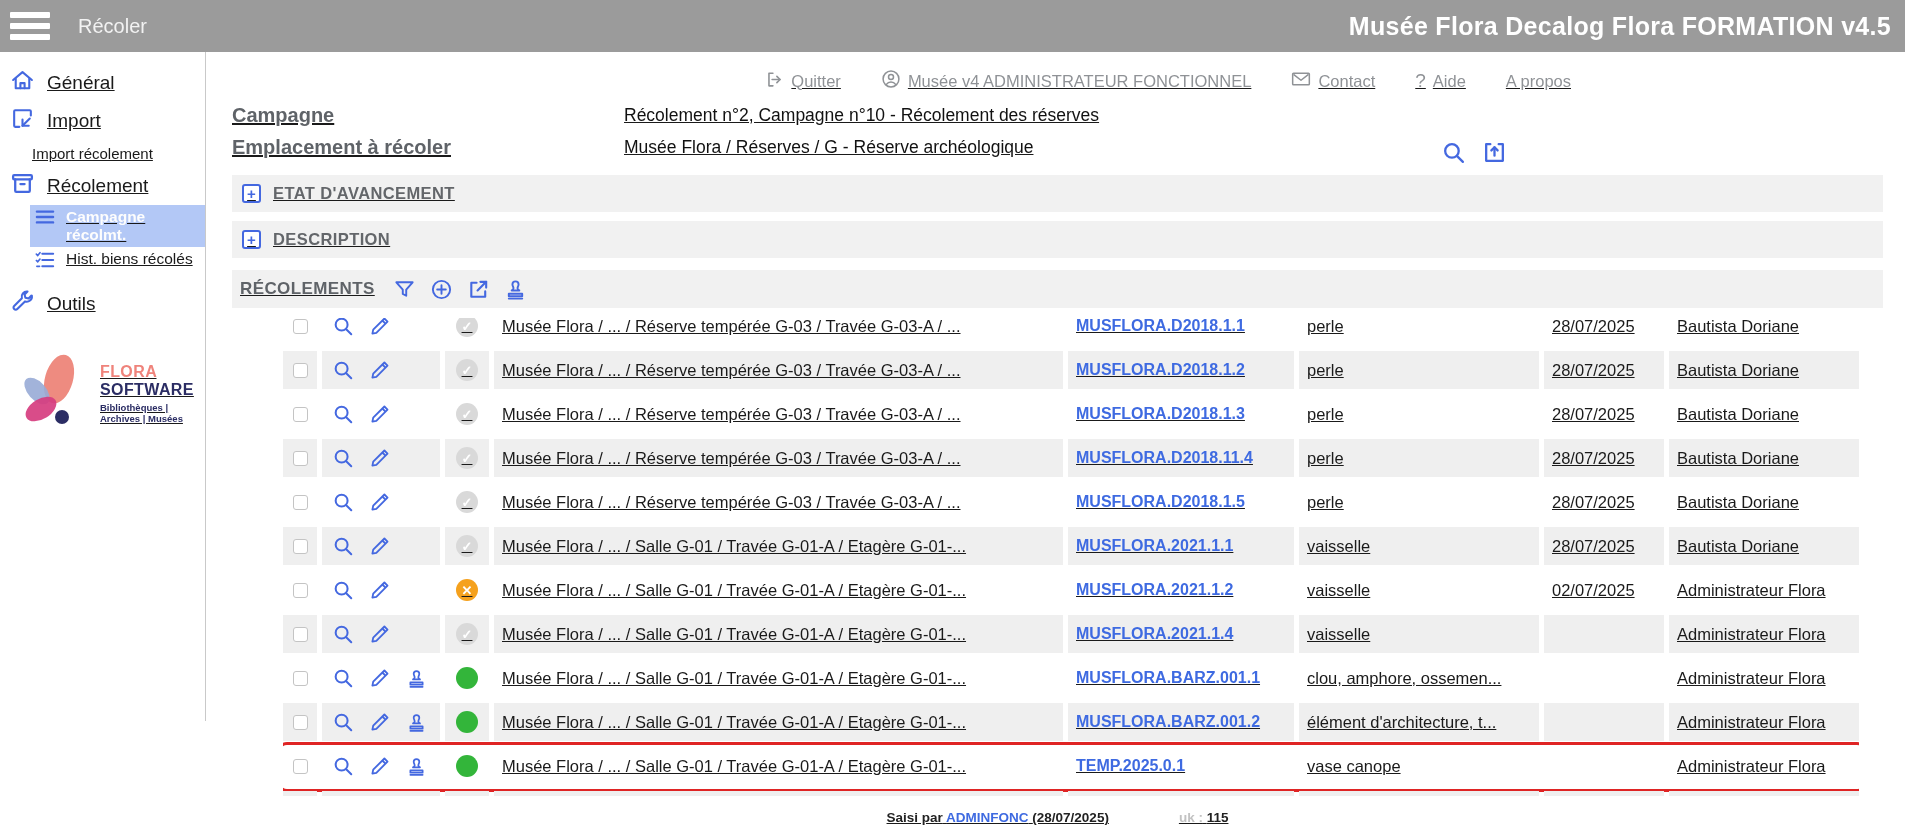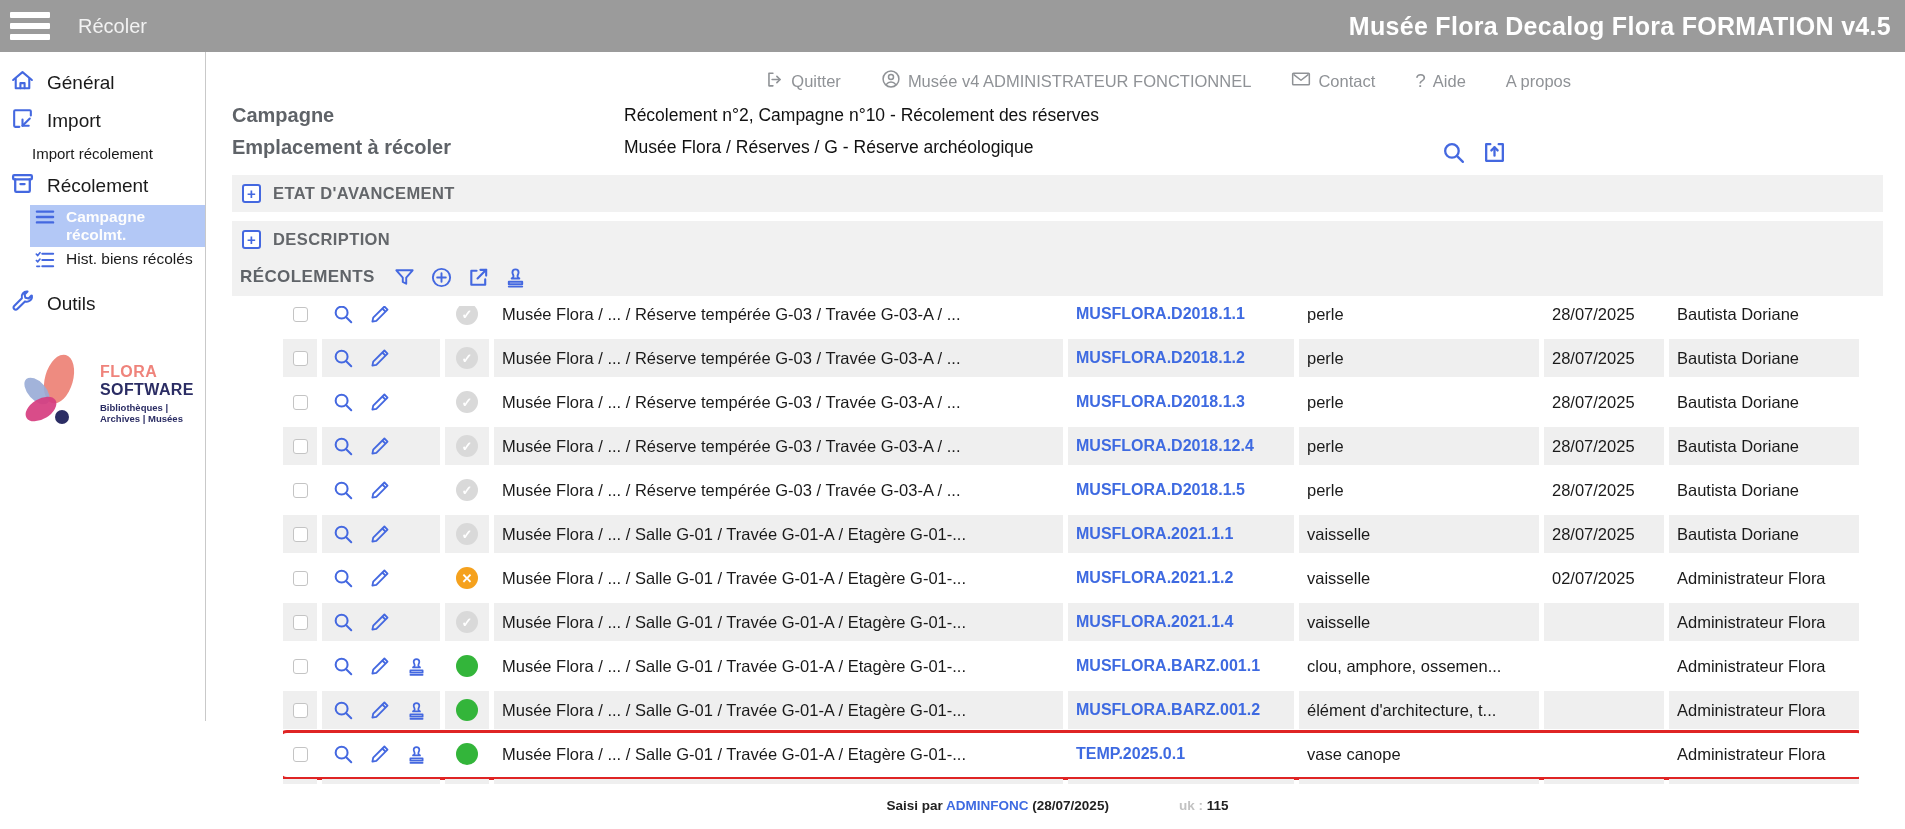--- a/index.html
+++ b/index.html
@@ -8,21 +8,21 @@
 
   
   .topbar { height:52px; background:#9b9b9b; display:flex; align-items:center; position:relative; }
   .hamburger { width:40px; height:28px; margin-left:10px; display:flex; flex-direction:column;
                justify-content:space-between; cursor:pointer; }
   .hamburger span { display:block; height:6px; background:#fff; border-radius:1px; }
   .topbar-module { color:#f2f2f2; font-size:20px; margin-left:28px; }
   .topbar-title { position:absolute; right:14px; color:#fff; font-size:25px; font-weight:bold; letter-spacing:.3px; }
 
   
-  .layout { display:flex; height:669px; }
+  .layout { display:flex; height:669px;text-decoration:underline; }
   .sidebar { width:206px; border-right:1px solid #c9c9c9; padding-top:12px; flex-shrink:0; }
   .main { flex:1; position:relative; padding:5px 22px 0 26px; }
 
   
   .side-item { display:flex; align-items:center; gap:12px; padding:4px 0 4px 10px; font-size:19px; cursor:pointer; }
   .side-item svg { flex-shrink:0; }
   .side-sub { font-size:15px; padding:5px 0 5px 32px; cursor:pointer; }
   .side-sub2 { display:flex; align-items:flex-start; gap:10px; font-size:15.5px; padding:3px 0 3px 34px; cursor:pointer; }
   .side-sub2.selected { background:#b3c8f6; color:#fdfdfd; font-weight:bold; margin-left:30px; padding-left:4px; }
   .logo-block { margin-top:28px; padding-left:14px; display:flex; align-items:center; gap:12px;justify-content:center; }
@@ -49,21 +49,21 @@
   
   .section-bar { height:37px; background:#f1f1f1; display:flex; align-items:center; gap:12px;
                  padding-left:10px; cursor:pointer; }
   .section-bar.first { margin-top:12px; }
   .section-bar + .section-bar-gap { height:9px; }
   .plus-square { width:19px; height:19px; border:2px solid #4468e0; border-radius:3px; color:#4468e0;
                  font-weight:bold; font-size:15px; line-height:15px; display:flex; align-items:center;
                  justify-content:center; background:#fff; }
   .section-title { font-weight:bold; font-size:16.5px; color:#63666a; letter-spacing:.4px; }
 
-  .recol-bar { margin-top:0; height:38px; background:#f1f1f1; display:flex; align-items:center; gap:14px;
+  .recol-bar { margin-top:12px; height:38px; background:#f1f1f1; display:flex; align-items:center; gap:14px;
                padding-left:8px; }
   .recol-title { font-weight:bold; font-size:17px; color:#5f6368; letter-spacing:.4px; margin-right:4px; }
   .recol-bar .ricon { cursor:pointer; display:flex; }
 
   
   .table-viewport { margin-left:51px; width:1576px; height:478px; overflow:hidden; margin-top:10px; }
   .table-content { margin-top:-14px; }
   .row { display:grid; grid-template-columns:34px 118px 44px 569px 226px 240px 120px 190px;
          column-gap:5px; height:44px; align-items:center; position:relative; }
   .cell { height:38px; display:flex; align-items:center; padding:0 8px; overflow:hidden;
@@ -427,21 +427,21 @@
           <path d="M12 3.5c-1.8 0-3.2 1.4-3.2 3.2 0 1.6 1.1 2.6 1.1 4.1 0 1-.6 1.7-1.9 2.2h8c-1.3-.5-1.9-1.2-1.9-2.2 0-1.5 1.1-2.5 1.1-4.1 0-1.8-1.4-3.2-3.2-3.2z"></path>
           <path d="M5 16.5h14V19H5z"></path>
                   <path d="M5 21.5h14"></path>
         </svg>
       </span>
     </div>
     <div class="cell c-status">
               <span class="status-circle check">✓</span>
             </div>
     <div class="cell c-loc">Musée Flora / ... / Réserve tempérée G-03 / Travée G-03-A / ...</div>
-    <div class="cell c-id">MUSFLORA.D2018.12.4</div>
+    <div class="cell c-id">MUSFLORA.D2018.11.4</div>
     <div class="cell c-obj">perle</div>
     <div class="cell c-date">28/07/2025</div>
     <div class="cell c-user">Bautista Doriane</div>
   </div>
 
   <div class="row">
     <div class="cell c-check">
               <span class="checkbox"></span>
             </div>
     <div class="cell c-icons">

